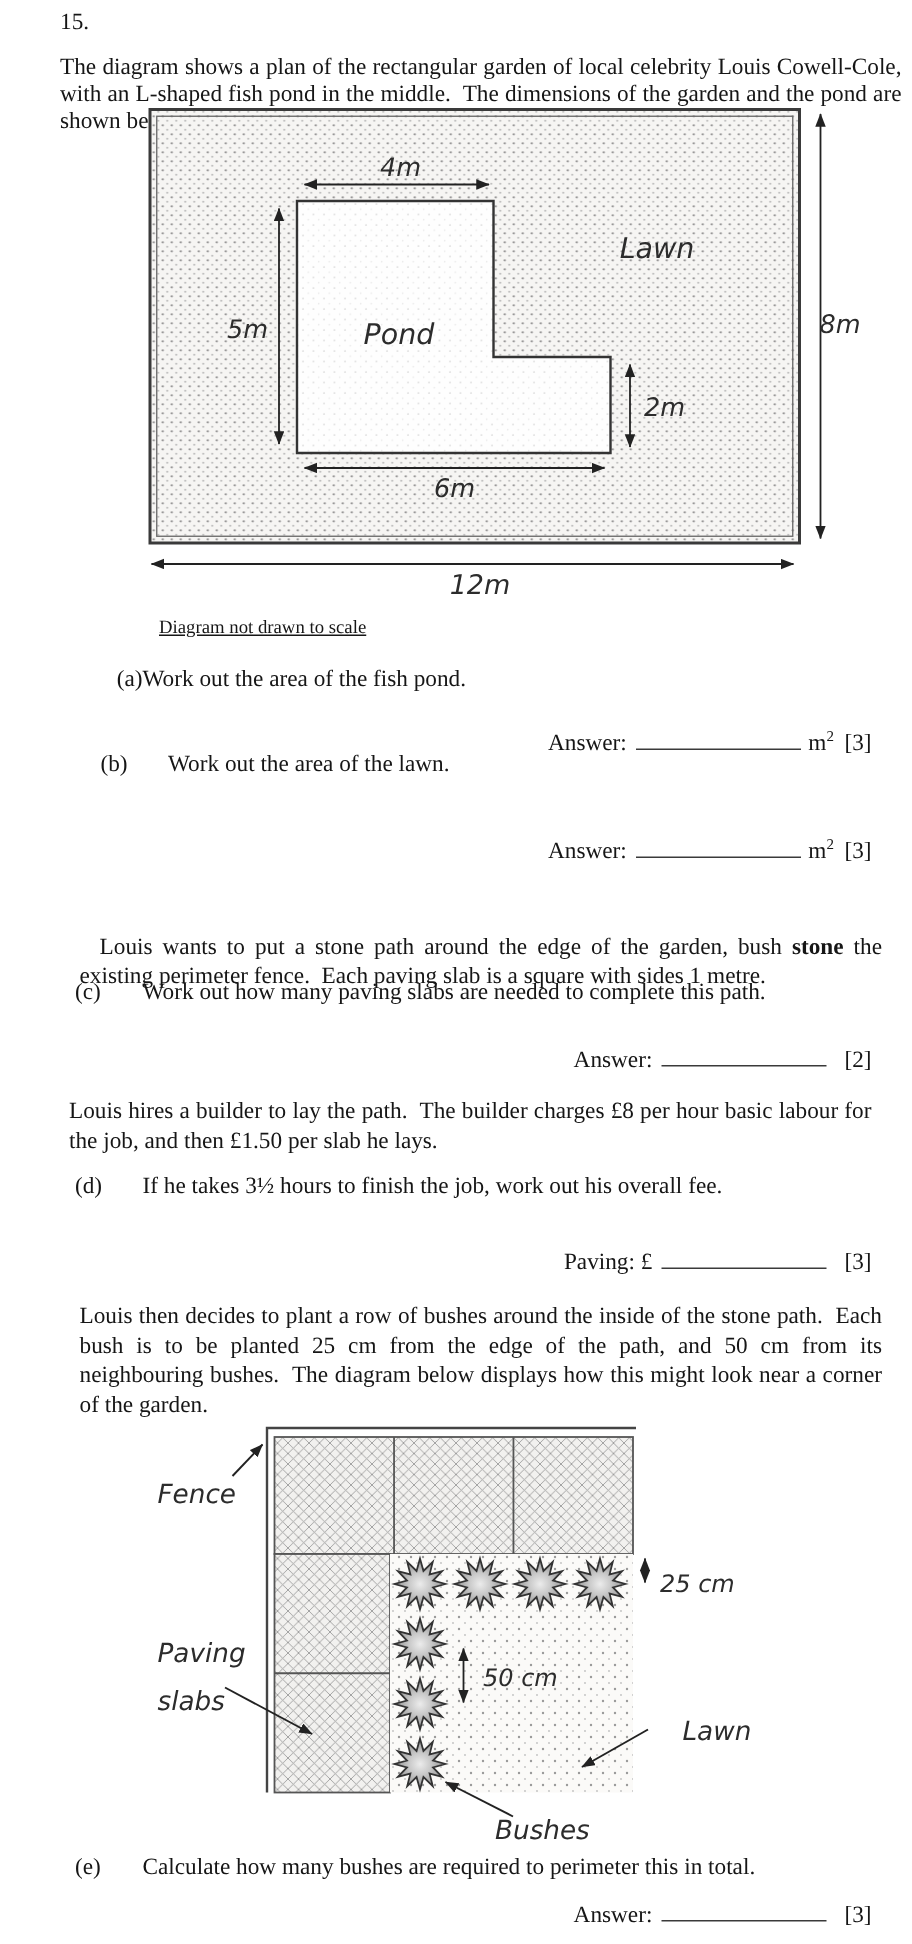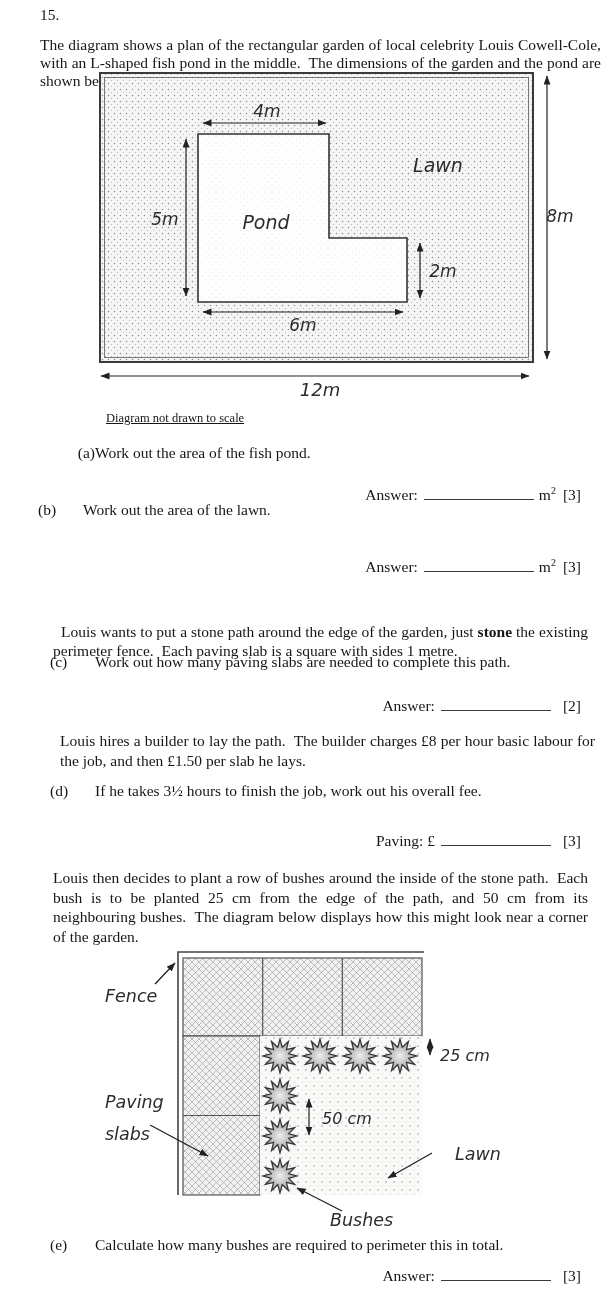--- a/index.html
+++ b/index.html
@@ -89,39 +89,39 @@
 
 <div class="abs scale-note" style="left:106px; top:411px;text-decoration:underline;">Diagram not drawn to scale</div>
 
 <div class="abs" style="left:50px; top:444px;text-align:right;">
   <span class="part-label">(a)</span><span>Work out the area of the fish pond.</span>
 </div>
 <div class="ans-row" style="top:485px;">
   <span>Answer:</span><span class="blank"></span><span><span>m</span><sup>2</sup></span><span class="marks">[3]</span>
 </div>
 
-<div class="abs" style="left:38px; top:501px;">
+<div class="abs" style="left:67px; top:501px;">
   <span class="part-label">(b)</span><span>Work out the area of the lawn.</span>
 </div>
 <div class="ans-row" style="top:557px;">
   <span>Answer:</span><span class="blank"></span><span><span>m</span><sup>2</sup></span><span class="marks">[3]</span>
 </div>
 
 <div class="abs para" style="left:53px; top:602px; width:535px;">
-  <span>Louis wants to put a stone path around the edge of the garden, just </span><b>stone</b><span> the existing perimeter fence.  Each paving slab is a square with sides 1 metre.</span>
+  <span>Louis wants to put a stone path around the edge of the garden, bush </span><b>stone</b><span> the existing perimeter fence.  Each paving slab is a square with sides 1 metre.</span>
 </div>
 
 <div class="abs" style="left:50px; top:653px;">
   <span class="part-label">(c)</span><span>Work out how many paving slabs are needed to complete this path.</span>
 </div>
 <div class="ans-row" style="top:696px;">
   <span>Answer:</span><span class="blank"></span><span class="marks">[2]</span>
 </div>
 
-<div class="abs para" style="left:60px; top:731px; width:535px;">Louis hires a builder to lay the path.  The builder charges £8 per hour basic labour for the job, and then £1.50 per slab he lays.</div>
+<div class="abs para" style="left:46px; top:731px; width:535px;">Louis hires a builder to lay the path.  The builder charges £8 per hour basic labour for the job, and then £1.50 per slab he lays.</div>
 
 <div class="abs" style="left:50px; top:782px;">
   <span class="part-label">(d)</span><span>If he takes 3½ hours to finish the job, work out his overall fee.</span>
 </div>
 <div class="ans-row" style="top:831px;">
   <span>Paving: £</span><span class="blank"></span><span class="marks">[3]</span>
 </div>
 
 <div class="abs para" style="left:53px; top:868px; width:535px;">Louis then decides to plant a row of bushes around the inside of the stone path.  Each bush is to be planted 25 cm from the edge of the path, and 50 cm from its neighbouring bushes.  The diagram below displays how this might look near a corner of the garden.</div>
 

